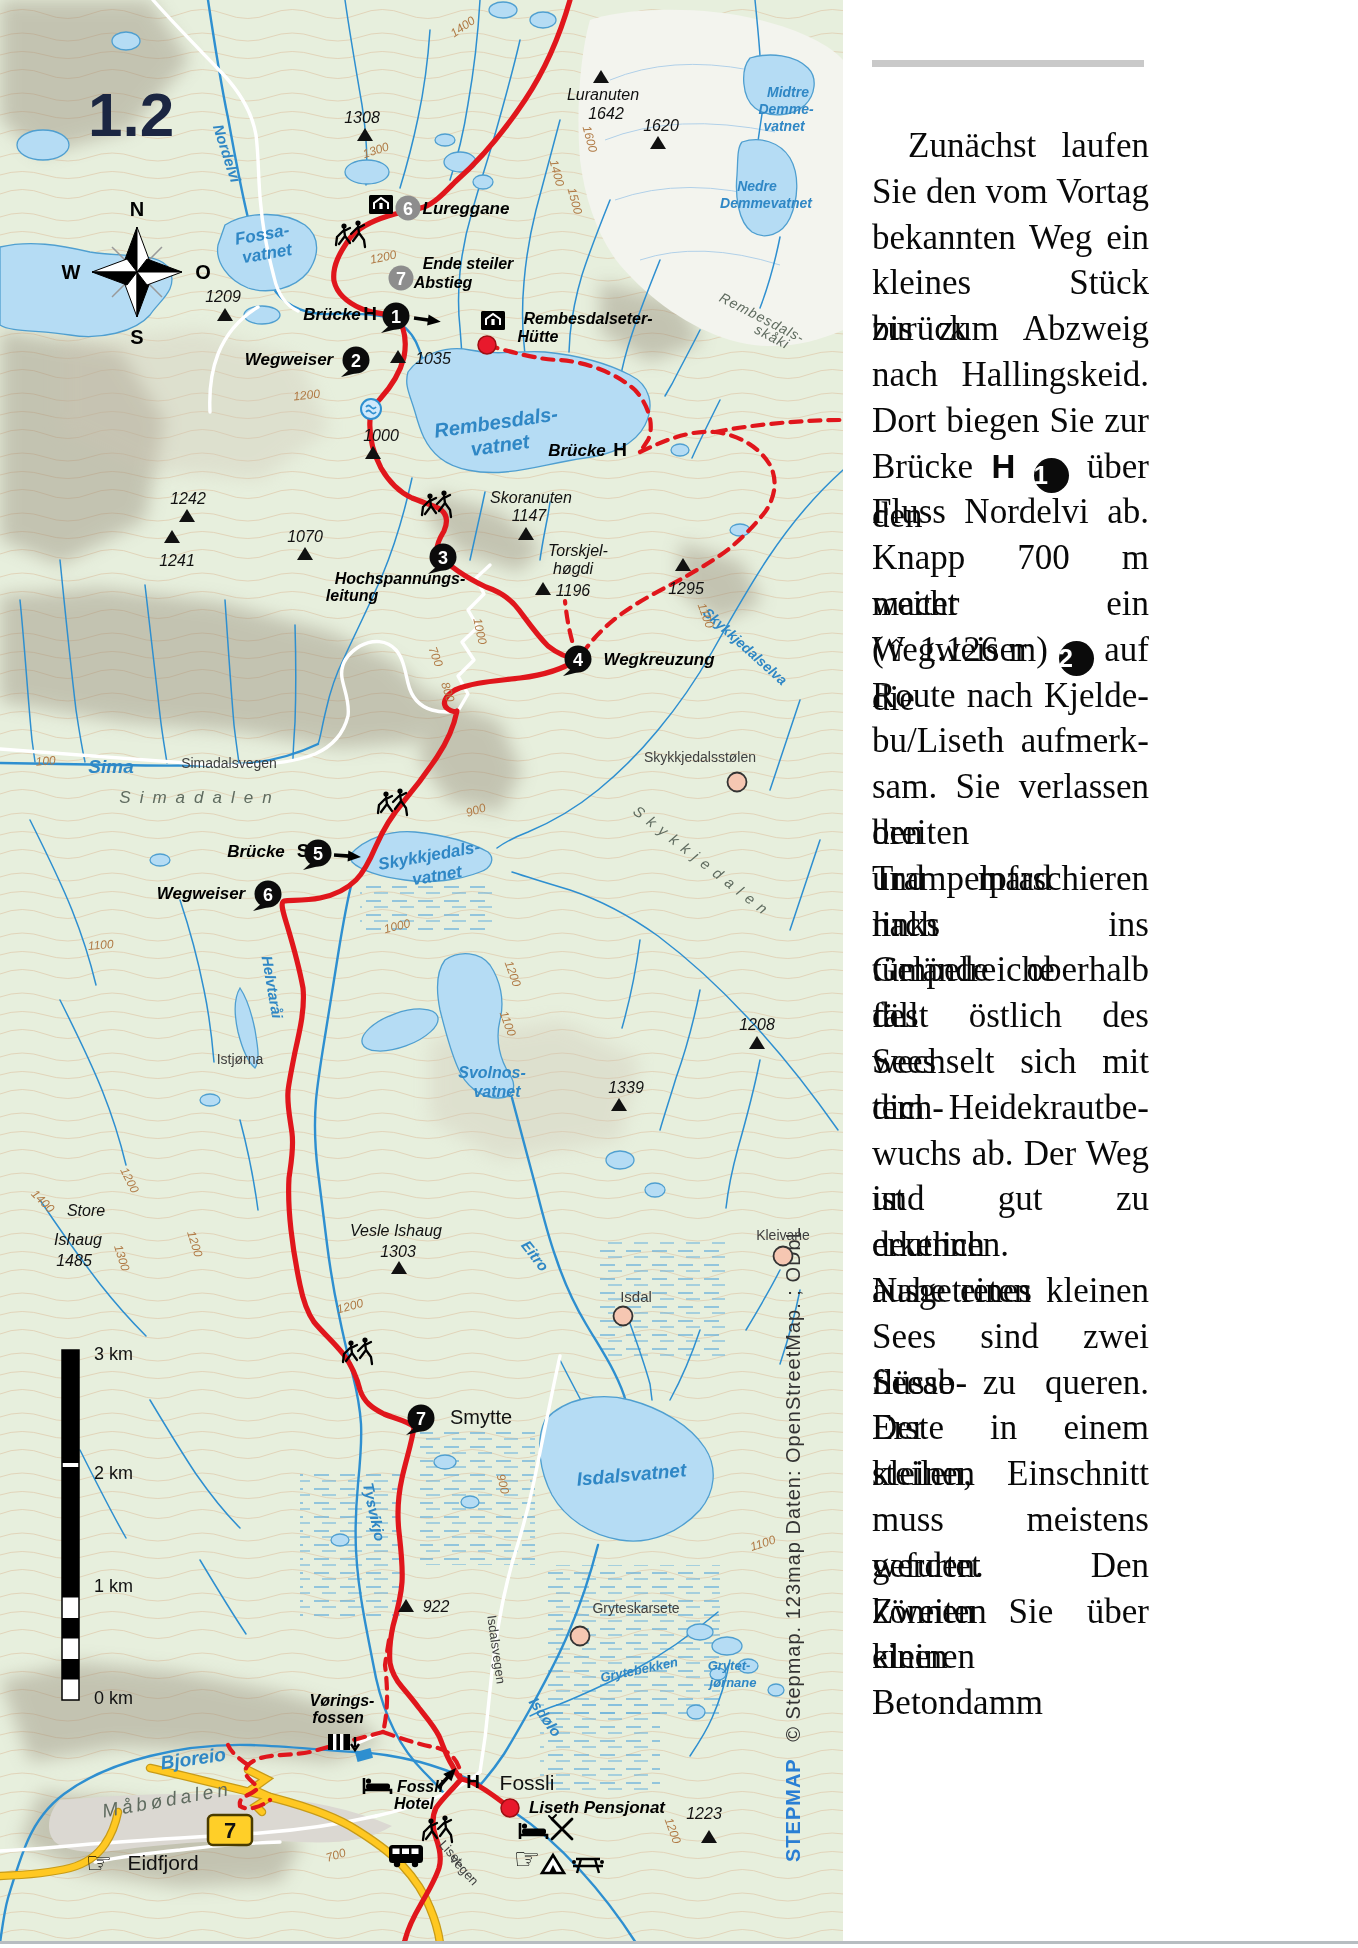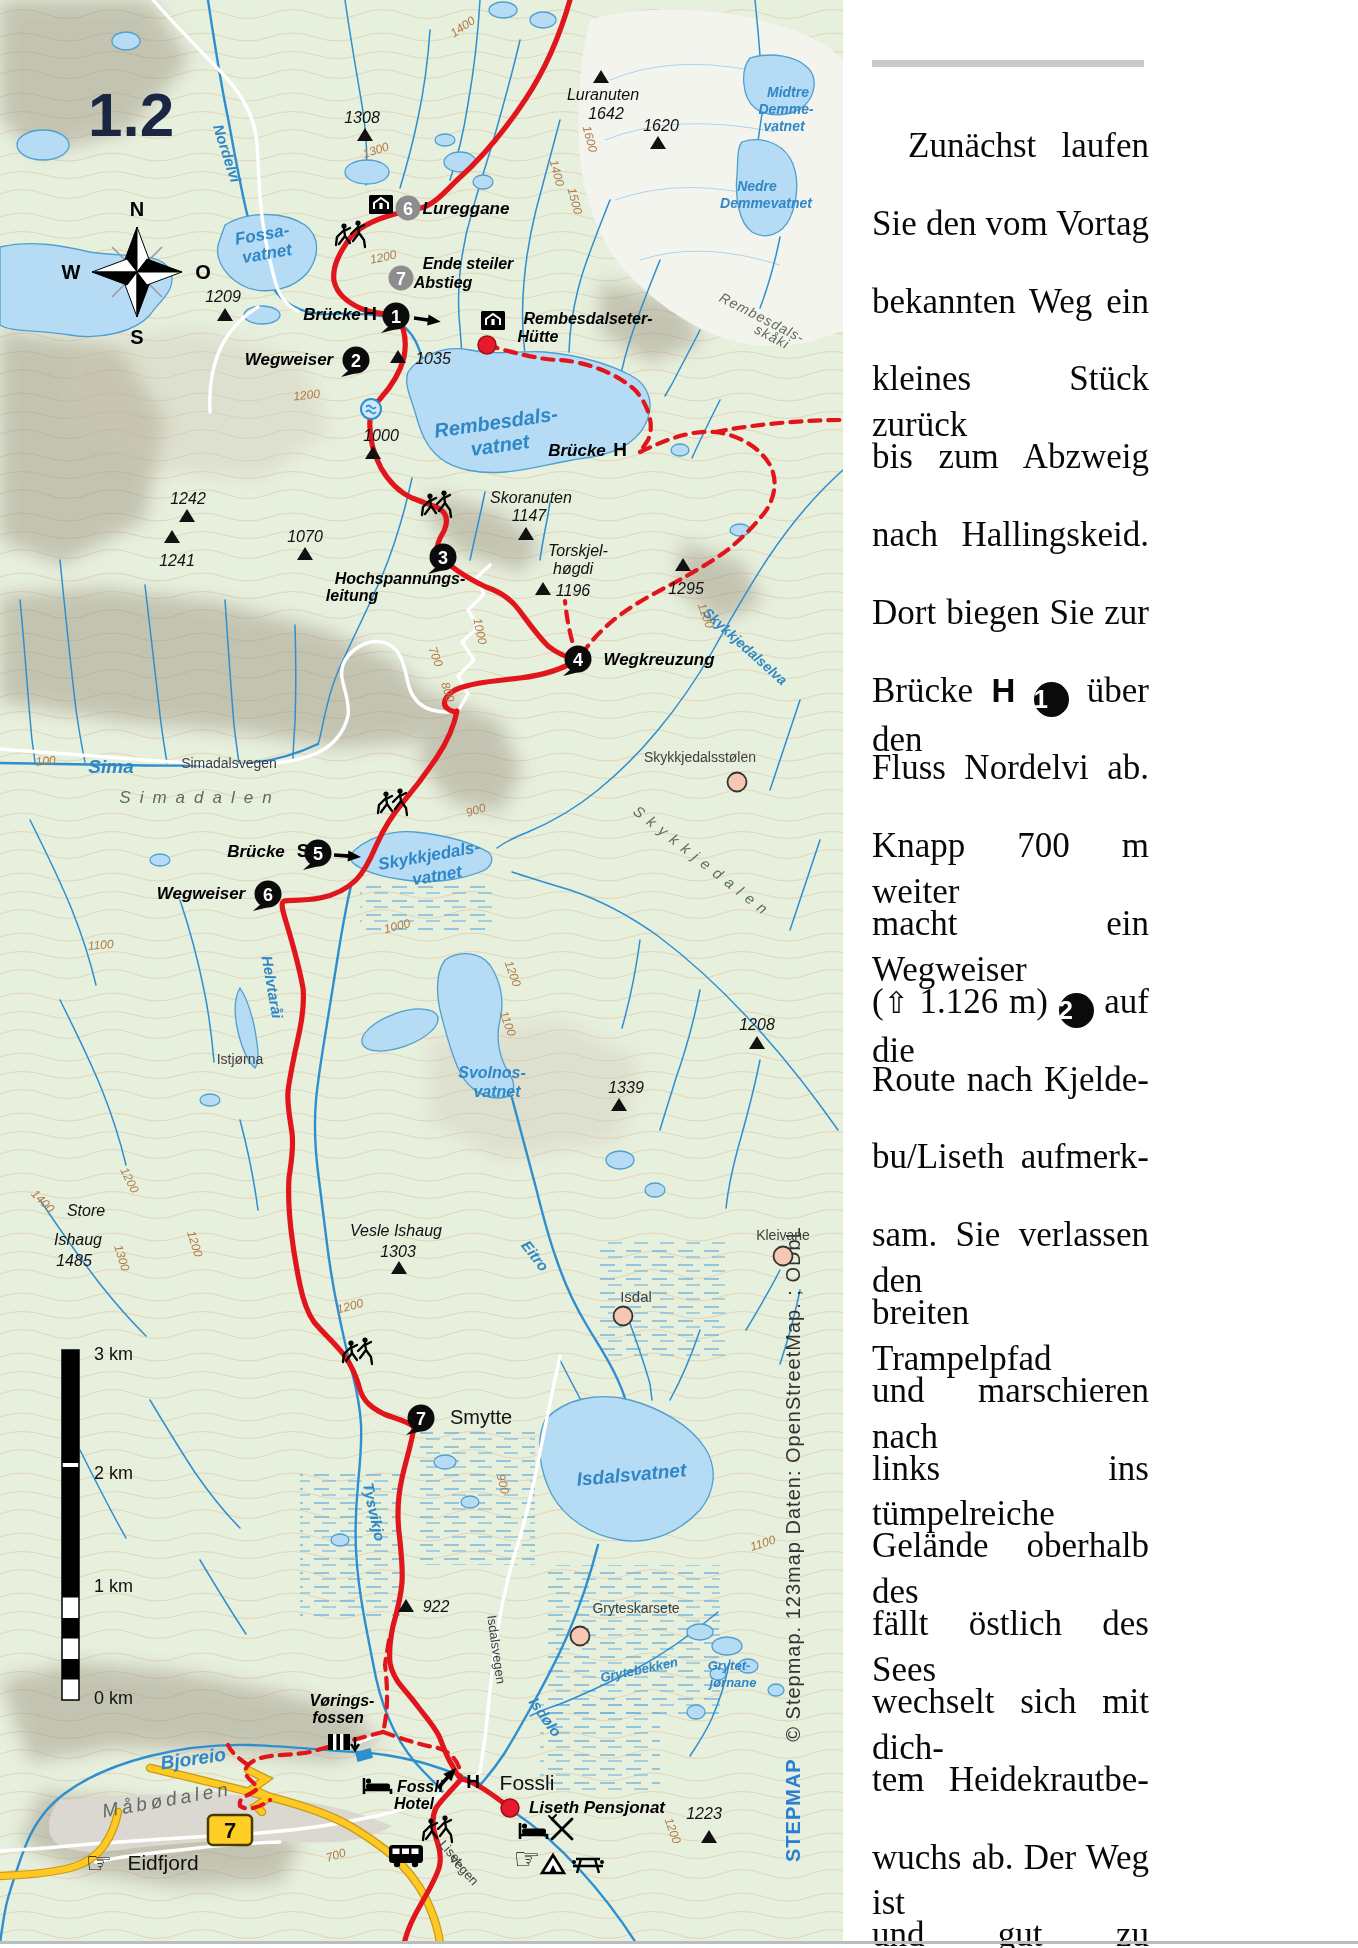--- a/index.html
+++ b/index.html
@@ -5,21 +5,21 @@
   html,body{margin:0;padding:0;background:#fff;}
   .page{position:relative;width:1358px;height:1948px;overflow:hidden;background:#fff;
         font-family:"Liberation Sans",sans-serif;}
   #map{position:absolute;left:0;top:0;}
   .bottom-line{position:absolute;left:0;top:1941px;width:1358px;height:3px;background:#b7bdc1;}
 
   
   .article{position:absolute;left:872px;top:60px;width:277px;}
   .rule{width:272px;height:7px;background:#c9c9c9;margin:0 0 56px 0;}
   .tline{font-family:"Liberation Serif",serif;font-size:35px;line-height:45.8px;color:#090909;
-         text-align:justify;text-align-last:justify;white-space:normal;height:45.8px;margin-top:32px;}
+         text-align:justify;text-align-last:justify;white-space:normal;height:45.8px;}
   .tline.first{text-indent:36px;}
   .tline.last{text-align-last:left;}
   .wnum{display:inline-block;width:35px;height:35px;border-radius:50%;background:#0b0b0b;color:#fff;
         font-family:"Liberation Sans",sans-serif;font-weight:700;font-size:26px;line-height:35px;
         text-align:center;vertical-align:-6px;text-indent:0;}
   .symH{font-family:"Liberation Sans",sans-serif;font-weight:700;font-size:33px;}
   .symUp{font-family:"DejaVu Sans",sans-serif;font-size:30px;}
 
   
   text{font-family:"Liberation Sans",sans-serif;}

